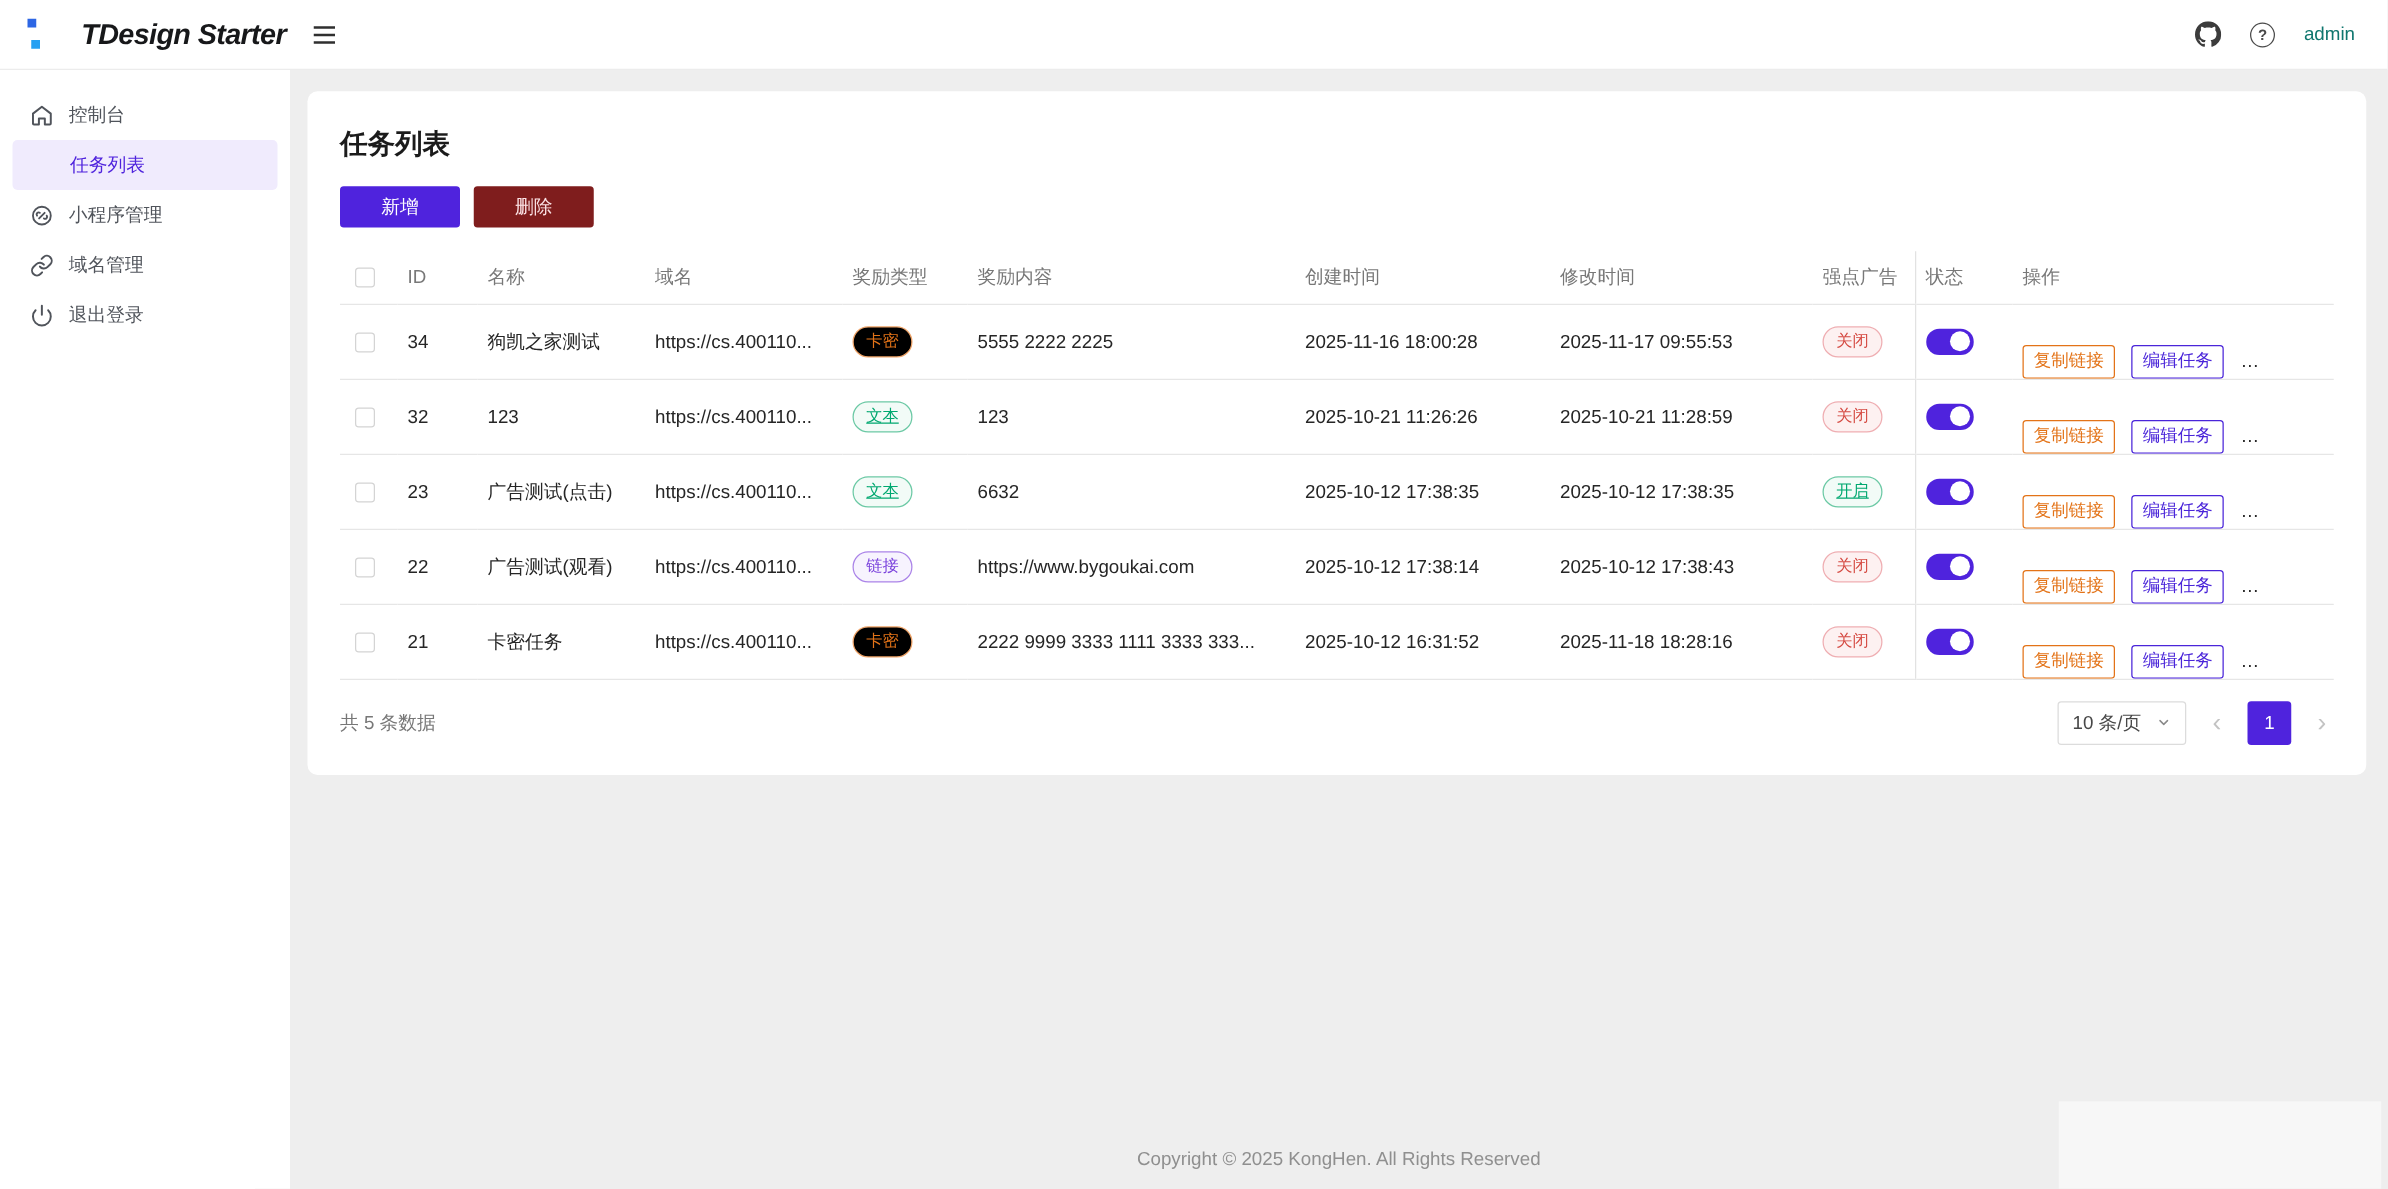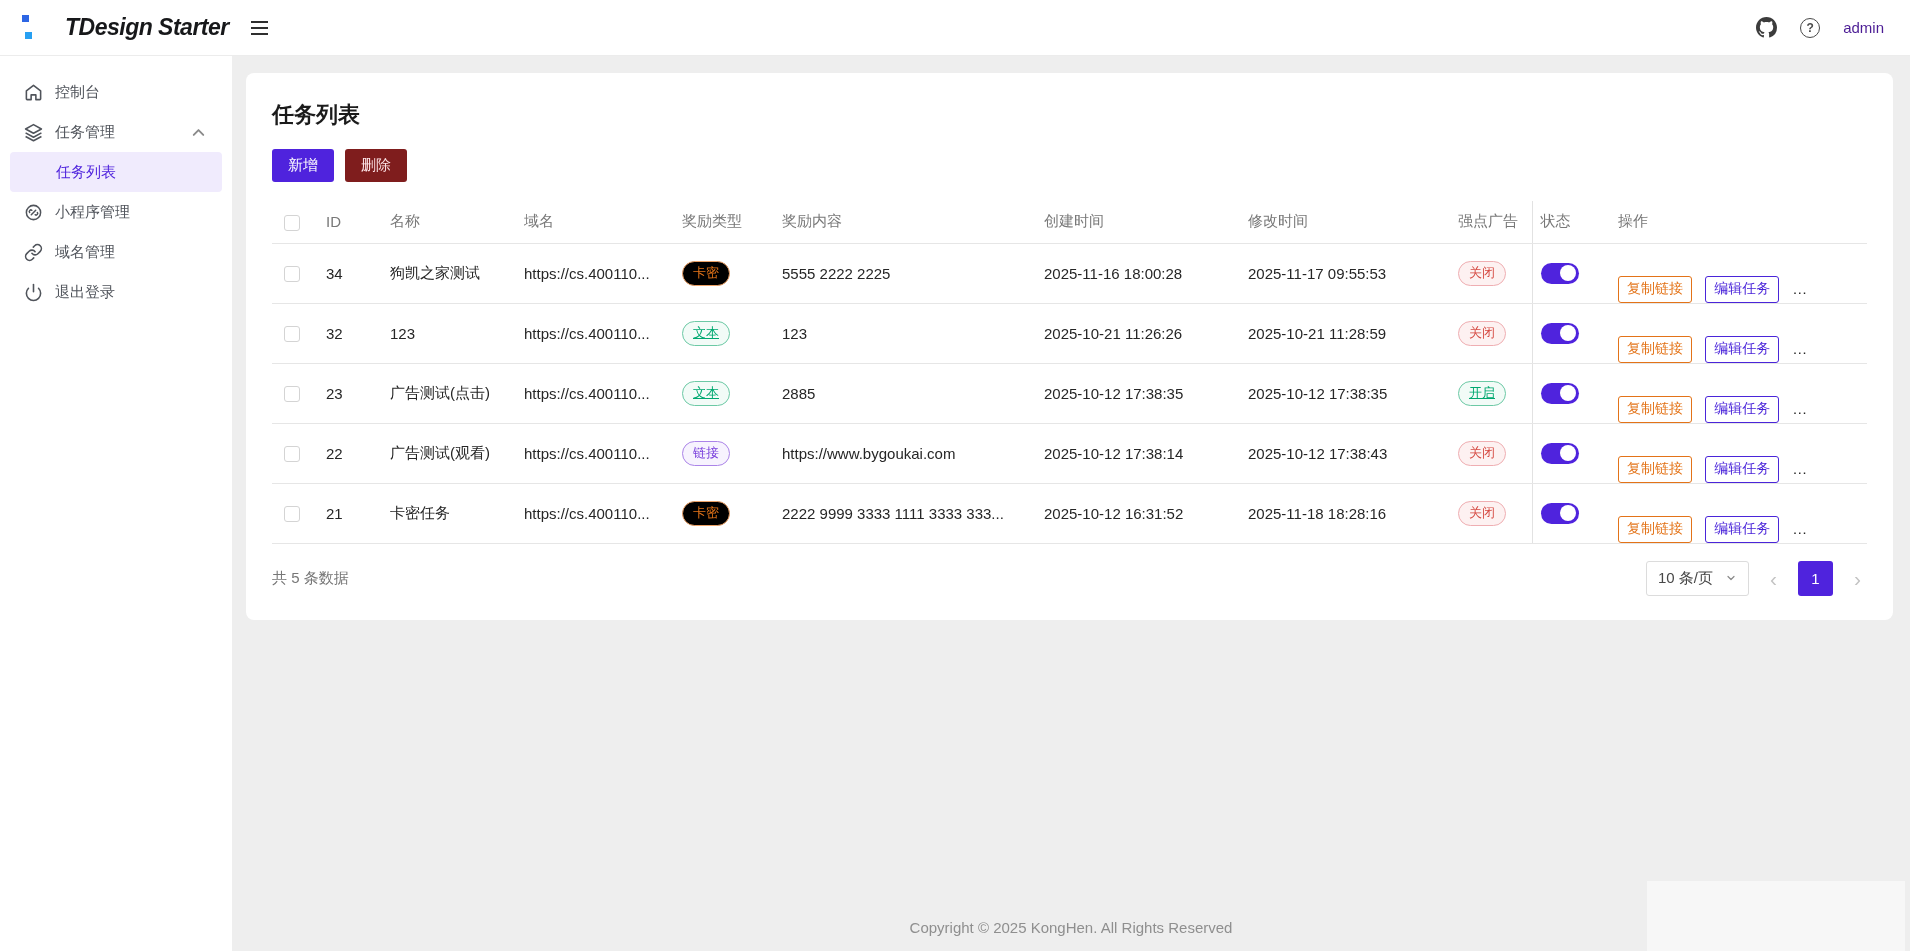--- a/index.html
+++ b/index.html
@@ -14,37 +14,37 @@
   .logo-mark .sq1 { position:absolute; left:2px; top:1px;  width:7px; height:7px; background:#2d66e4; }
   .logo-mark .sq2 { position:absolute; left:5px; top:18px; width:7px; height:7px; background:#27a0f2; }
   .logo-text { font-size:23px; font-weight:bold; font-style:italic; letter-spacing:-0.5px; color:#17181a; }
   .menu-toggle { margin-left:18px; display:flex; flex-direction:column; gap:4px; padding:4px; cursor:pointer; }
   .menu-toggle i { display:block; width:17px; height:2px; background:#2f2f2f; }
   .topbar-right { margin-left:auto; display:flex; align-items:center; gap:23px; }
   .icon-btn { display:flex; align-items:center; justify-content:center; cursor:pointer; }
   .help-circle { width:20px; height:20px; border:1.7px solid #4a4a4a; border-radius:50%;
                  display:flex; align-items:center; justify-content:center;
                  font-size:12px; font-weight:bold; color:#4a4a4a; }
-  .user { font-size:15px; color:#4c1d95; cursor:pointer; }
+  .user { font-size:15px; color:#0f766e; cursor:pointer; }
 
   
   .sidebar { position:absolute; top:56px; left:0; bottom:0; width:232px; background:#fff; padding-top:16px; }
   .side-item { height:40px; display:flex; align-items:center; gap:12px; padding:0 14px;
                margin:0 10px; border-radius:4px; font-size:15px; color:#50545b; cursor:pointer; }
   .side-item svg { width:19px; height:19px; flex:0 0 auto; }
   .side-item.sub { padding-left:46px; }
   .side-item.active { background:#f0ebfd; color:#4f23dd; }
   .chev-up { margin-left:auto; }
 
   
   .main { position:absolute; left:232px; top:56px; right:0; bottom:0; background:#eee; }
   .card { position:absolute; left:14px; top:17px; right:17px; background:#fff; border-radius:8px; padding:25px 26px 24px; }
   .page-title { font-size:22px; font-weight:700; color:#1b1b1b; margin:2px 0 19px; }
   .btn-row { display:flex; gap:11px; margin-bottom:19px; }
-  .btn { height:33px; padding:0 16px; border:none; border-radius:3px; font-size:15px; cursor:pointer; }
+  .btn { height:33px; padding:0 33px; border:none; border-radius:3px; font-size:15px; cursor:pointer; }
   .btn-primary { background:#4f23dd; color:#fff; }
   .btn-danger-disabled { background:#7f1d1d; color:#fce3e6; cursor:not-allowed; }
 
   
   table { width:100%; border-collapse:collapse; table-layout:fixed; }
   th { height:42px; font-weight:400; color:#787878; font-size:15px; }
   td { height:50px; color:#262626; font-size:15px; }
   th,td { padding:0 8px; text-align:left; border-bottom:1px solid #e6e6e6;
           white-space:nowrap; overflow:hidden; text-overflow:ellipsis; }
   th.col-check, td.col-check { padding-left:12px; }
@@ -109,31 +109,20 @@
     <span class="user">admin</span>
   </div>
 </div>
 
 <div class="sidebar">
   <div class="side-item">
     <svg viewBox="0 0 24 24" fill="none" stroke="#50545b" stroke-width="2" stroke-linejoin="round">
         <path d="M3 10l9-7 9 7v10a1 1 0 0 1-1 1h-5v-6h-6v6H4a1 1 0 0 1-1-1z"></path>
       </svg>
     <span>控制台</span>
-  </div>
-  <div class="side-item">
-    <svg viewBox="0 0 24 24" fill="none" stroke="#50545b" stroke-width="2" stroke-linejoin="round">
-        <polygon points="12 2 2 7.5 12 13 22 7.5 12 2"></polygon>
-        <polyline points="2 12.5 12 18 22 12.5"></polyline>
-        <polyline points="2 17 12 22.5 22 17"></polyline>
-      </svg>
-    <span>任务管理</span>
-    <svg class="chev-up" width="13" height="13" viewBox="0 0 24 24" fill="none" stroke="#8a8a8a" stroke-width="2.4" stroke-linecap="round" stroke-linejoin="round">
-        <polyline points="18 15 12 9 6 15"></polyline>
-      </svg>
   </div>
   <div class="side-item sub active">
     <span>任务列表</span>
   </div>
   <div class="side-item">
     <svg viewBox="0 0 24 24" fill="none" stroke="#50545b" stroke-width="1.9" stroke-linecap="round">
         <circle cx="12" cy="12" r="9"></circle>
         <path d="M9.2 14.8l5.6-5.6M9.9 9.2a2 2 0 0 0-2.8 2.8M14.1 14.8a2 2 0 0 0 2.8-2.8"></path>
       </svg>
     <span>小程序管理</span>
@@ -227,21 +216,21 @@
       <button class="op op-red">查看数据</button>
     </td>
   </tr>
 
   <tr>
     <td class="col-check"><span class="checkbox"></span></td>
     <td>23</td>
     <td>广告测试(点击)</td>
     <td>https://cs.400110...</td>
     <td><span class="tag c-green">文本</span></td>
-    <td>2885</td>
+    <td>6632</td>
     <td>2025-10-12 17:38:35</td>
     <td>2025-10-12 17:38:35</td>
     <td><span class="tag c-green">开启</span></td>
     <td class="divider"><span class="switch"><span class="knob"></span></span></td>
     <td class="ops">
       <button class="op op-orange">复制链接</button>
       <button class="op op-blue">编辑任务</button>
       <button class="op op-red">查看数据</button>
     </td>
   </tr>

